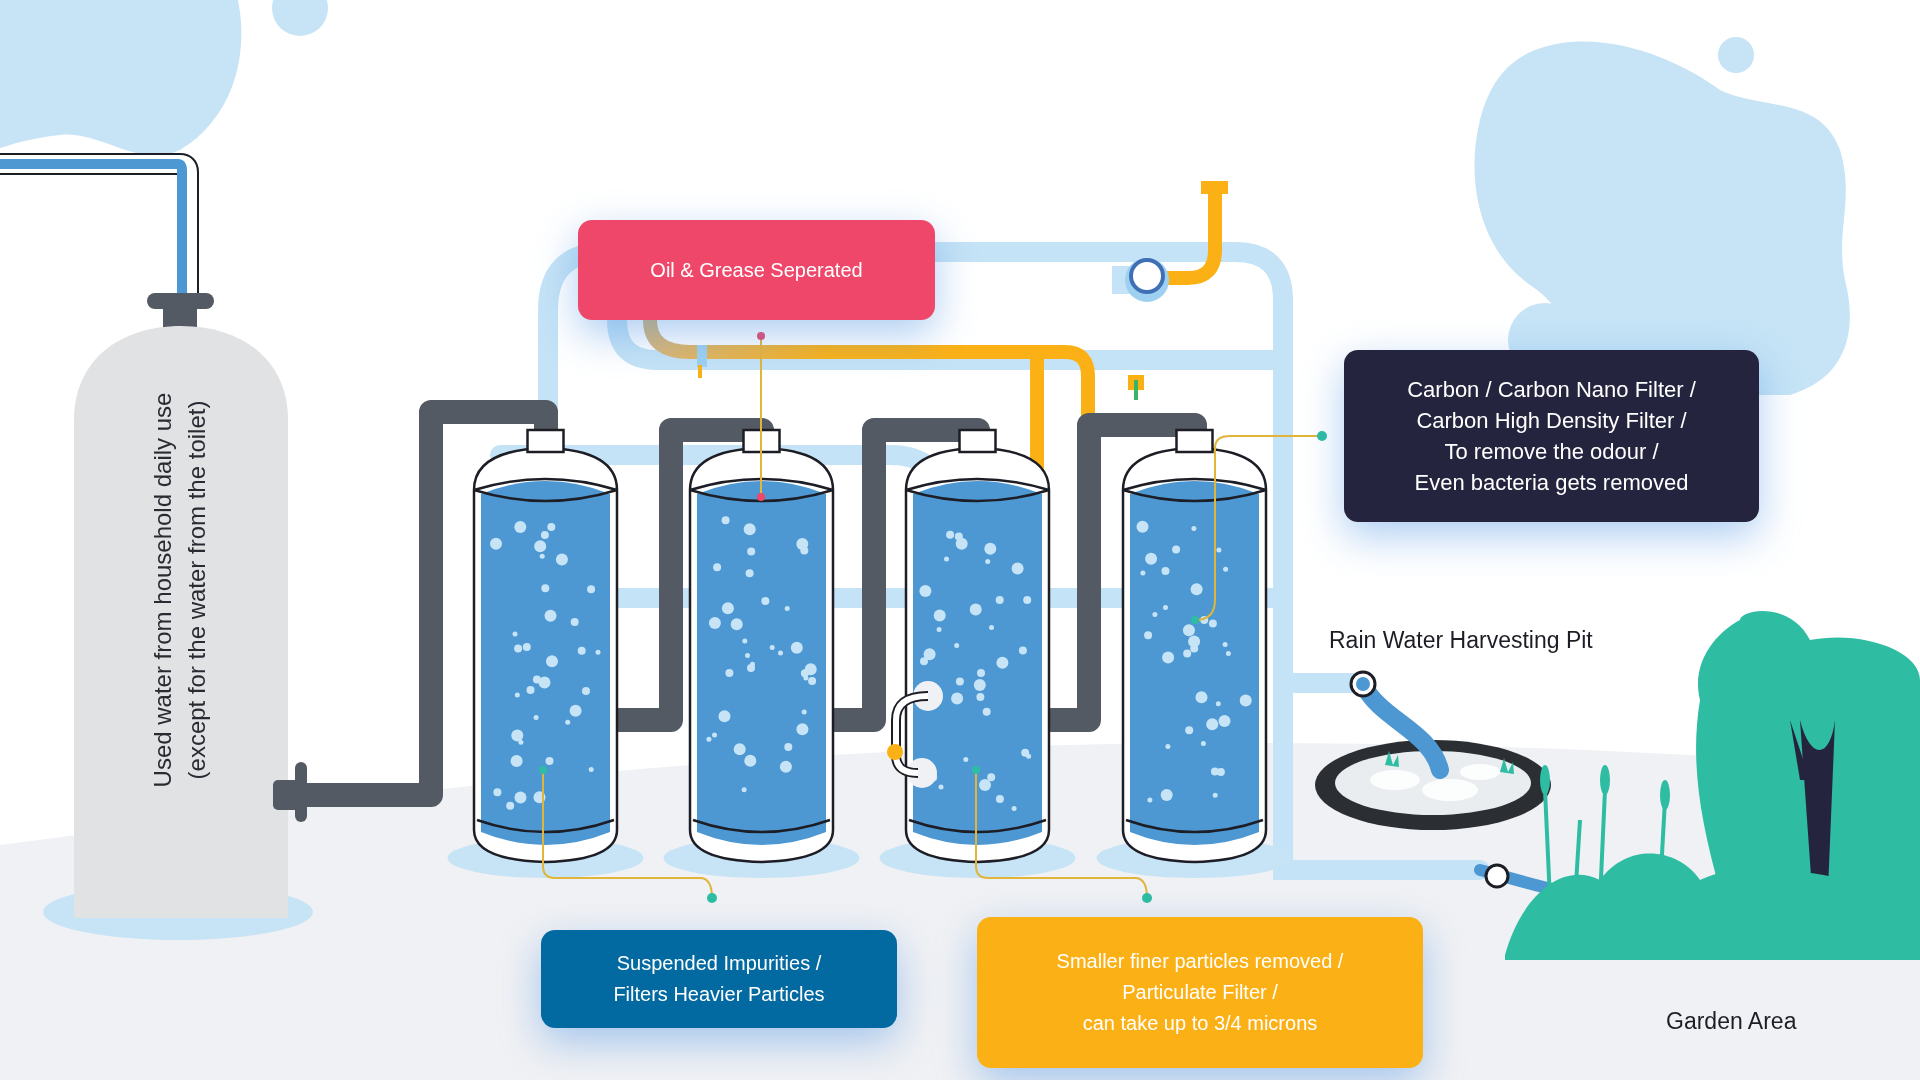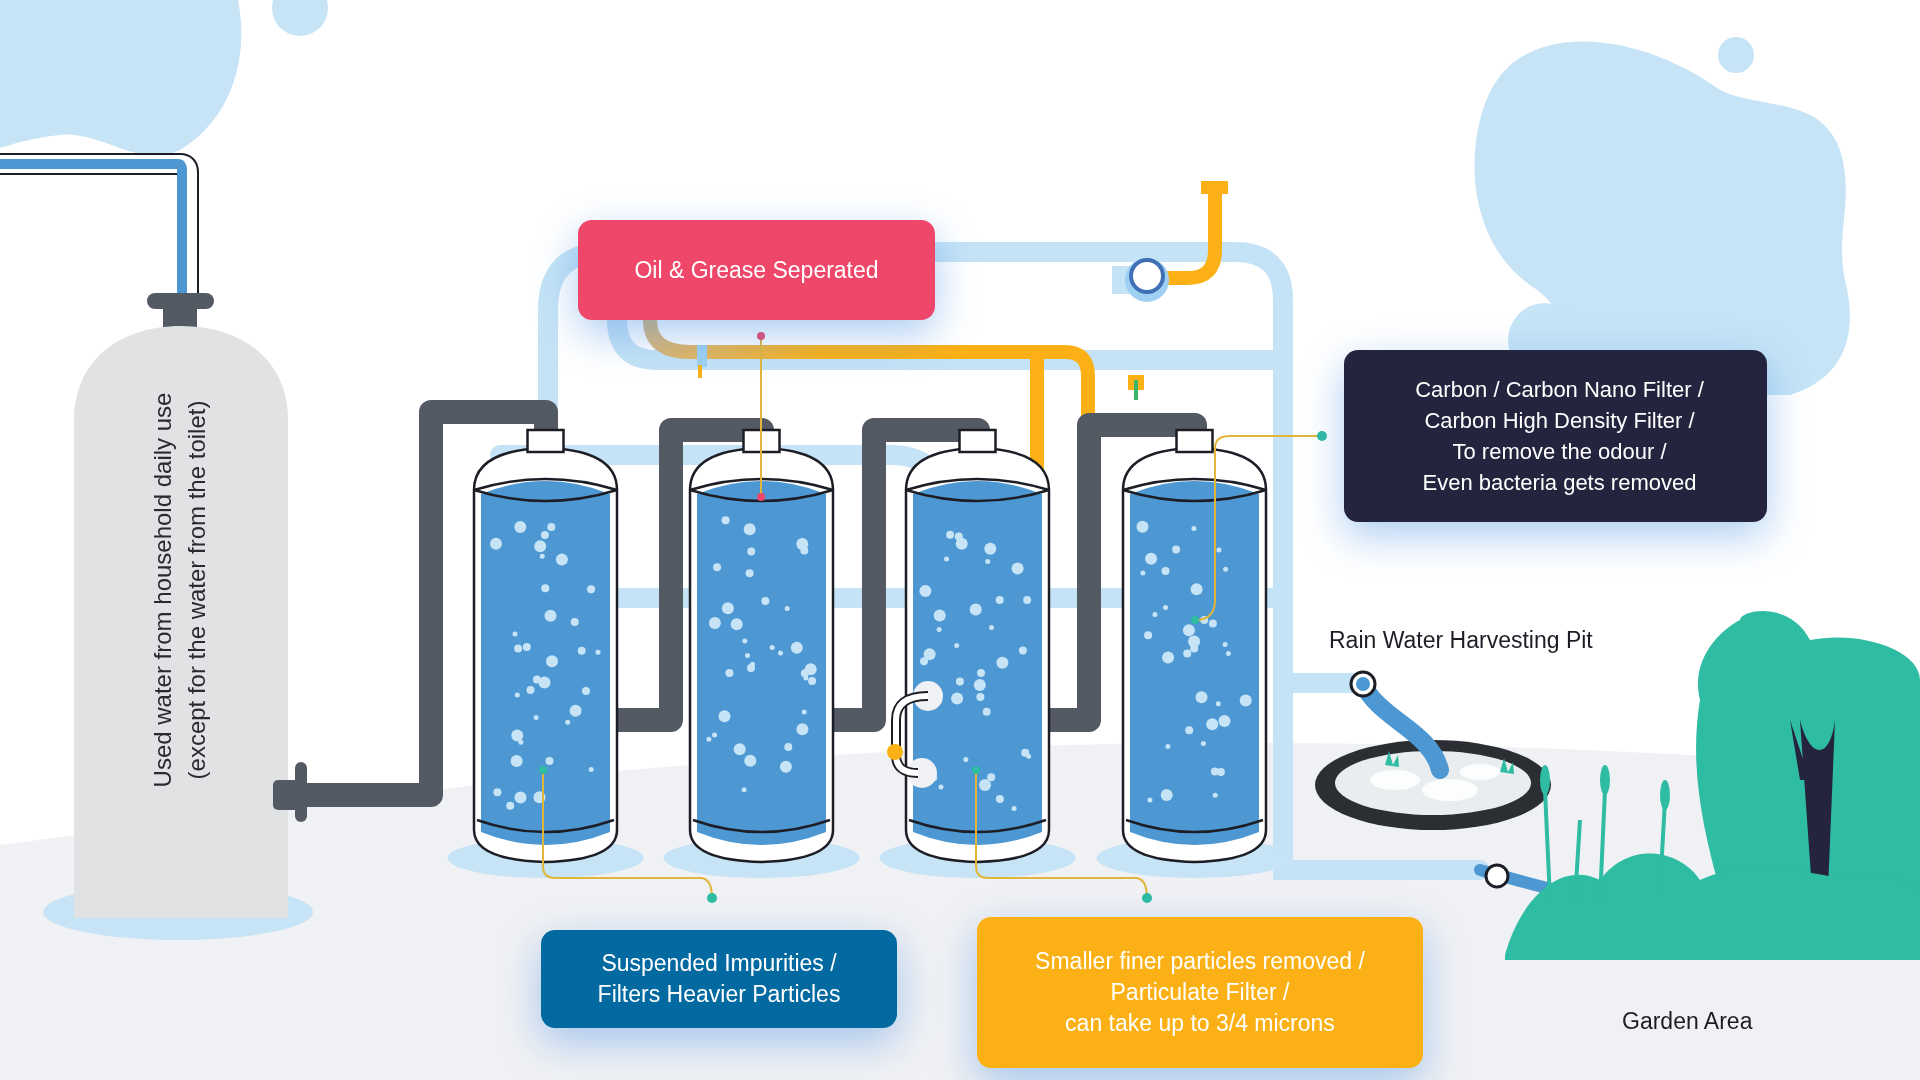--- a/index.html
+++ b/index.html
@@ -6,29 +6,29 @@
   body {
     width: 1920px; height: 1080px; overflow: hidden; position: relative;
     background: #ffffff;
     font-family: "Liberation Sans", "DejaVu Sans", sans-serif;
   }
   #scene { position: absolute; left: 0; top: 0; }
   .label-box {
     position: absolute; display: flex; align-items: center; justify-content: center;
     text-align: center; color: #ffffff; border-radius: 14px;
     box-shadow: 0 14px 40px rgba(74, 144, 226, 0.45);
-    font-size: 23px; line-height: 31px; white-space: pre-line;
+    font-size: 20px; line-height: 31px; white-space: pre-line;
   }
   #oil-box { left: 578px; top: 220px; width: 357px; height: 100px; background: #ef476a; }
-  #carbon-box { left: 1344px; top: 350px; width: 415px; height: 172px; background: #24243e; font-size: 22px; padding-left: 8px; }
+  #carbon-box { left: 1344px; top: 350px; width: 415px; height: 172px; background: #24243e; font-size: 22px; }
   #suspended-box { left: 541px; top: 930px; width: 356px; height: 98px; background: #0369a1; }
   #particle-box { left: 977px; top: 917px; width: 446px; height: 151px; background: #fbb116; }
   .plain-label { position: absolute; color: #1d1d26; font-size: 23px; white-space: nowrap; }
   #pit-label { left: 1329px; top: 627px; text-align: center; }
-  #garden-label { left: 1622px; top: 1008px; }
+  #garden-label { left: 1666px; top: 1008px; }
   #tank-label {
     position: absolute; left: 180px; top: 590px; width: 520px;
     transform: translate(-50%, -50%) rotate(-90deg);
     text-align: center; color: #2a2a33; font-size: 24px; line-height: 34px; white-space: pre-line;
   }
 </style>
 </head>
 <body>
 
 <svg id="scene" width="1920" height="1080" viewBox="0 0 1920 1080" xmlns="http://www.w3.org/2000/svg">

